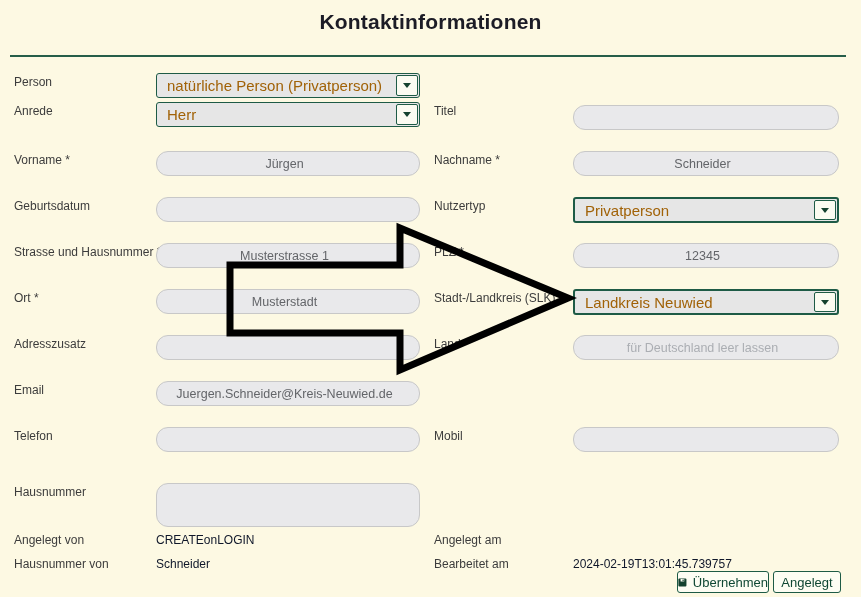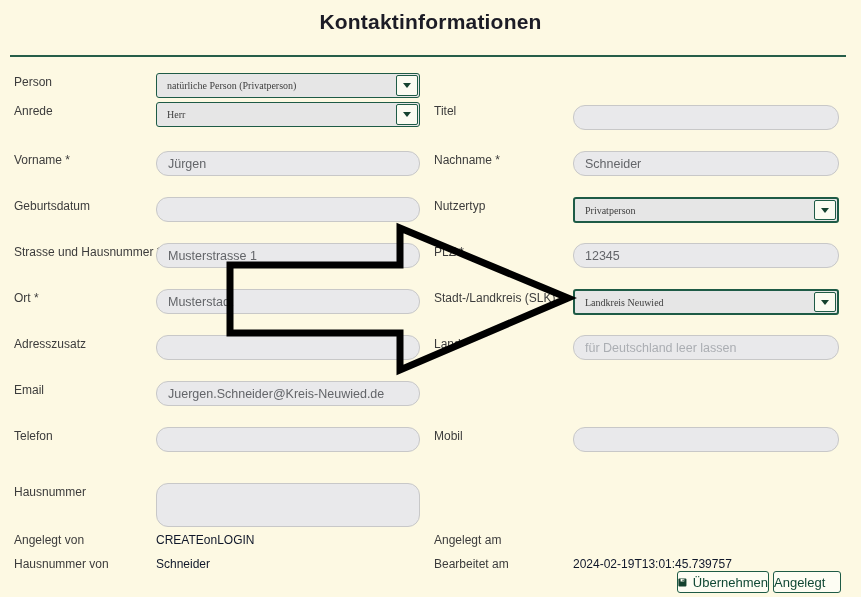--- a/index.html
+++ b/index.html
@@ -32,35 +32,36 @@
 
   .fld-l{position:absolute;left:156px;width:264px;top:0;}
   .fld-r{position:absolute;left:573px;width:266px;top:0;}
 
   .input{
     box-sizing:border-box;height:25px;
     background:#e9e9eb;border:1px solid #c8c8c8;border-radius:12px;
     font-family:"Liberation Sans",sans-serif;
     font-size:12.5px;color:#636569;padding:0 18px 0 11px;
     outline:none;
+    text-align:center;
   }
   .input::placeholder{color:#abaeb3;opacity:1;}
   .ta{height:44px;resize:none;padding-top:4px;}
 
   .select{
     box-sizing:border-box;height:25px;
     border:1px solid #1e5b46;border-radius:3px;
     background:#e6e6e6;
     display:flex;align-items:stretch;cursor:pointer;
   }
   .select--bold{border-width:2px;height:26px;}
   .select-text{
     flex:1;display:flex;align-items:center;
-    padding-left:10px;font-size:10px;color:#404040;
-    overflow:hidden;white-space:nowrap;font-family:Liberation Serif, serif;
+    padding-left:10px;font-size:15px;color:#a16207;
+    overflow:hidden;white-space:nowrap;
   }
   .select-btn{
     width:20px;margin:1px;border:1px solid #1e5b46;border-radius:2px;
     background:#fbfbf1;display:flex;align-items:center;justify-content:center;
   }
   .caret{
     width:0;height:0;display:block;
     border-left:4px solid transparent;border-right:4px solid transparent;
     border-top:5px solid #14412e;
   }
@@ -69,21 +70,21 @@
     position:absolute;top:2px;font-size:12px;color:#0f172a;white-space:nowrap;
   }
   .val-l{left:156px;}
   .val-r{left:573px;}
 
   .btn{
     position:absolute;top:571px;height:22px;
     box-sizing:border-box;
     background:#fdfdf3;border:1px solid #1e5b46;border-radius:3px;
     color:#0f4733;font-family:"Liberation Sans",sans-serif;
-    font-size:13px;display:flex;align-items:center;justify-content:flex-start;
+    font-size:13px;display:flex;align-items:center;justify-content:center;
     gap:6px;cursor:pointer;padding:0;
   }
   .save-glyph{display:block;}
 
   .arrow-overlay{
     position:absolute;top:0;left:0;z-index:10;pointer-events:none;
   }
 </style>
 </head>
 <body>

